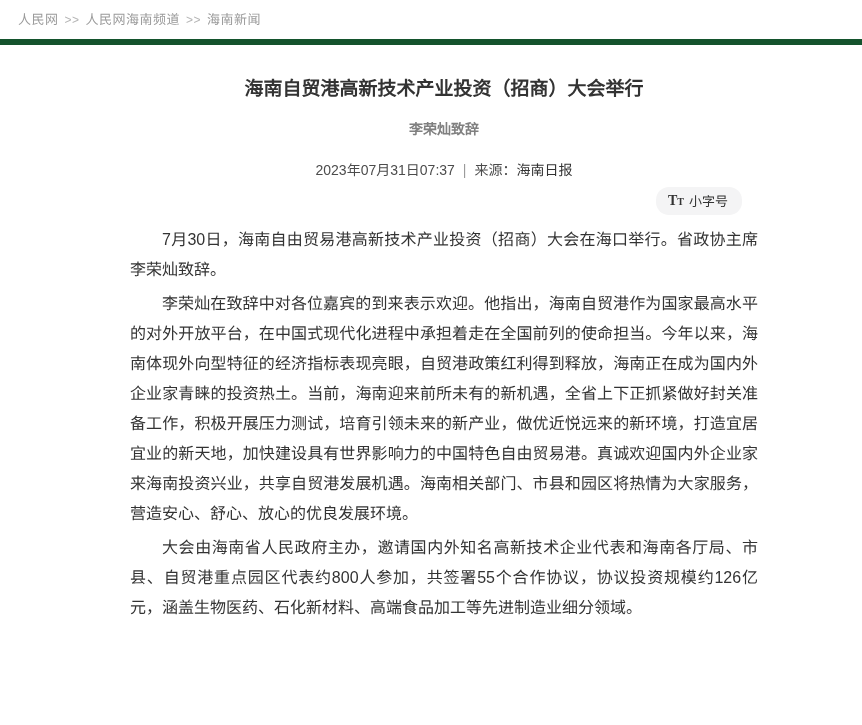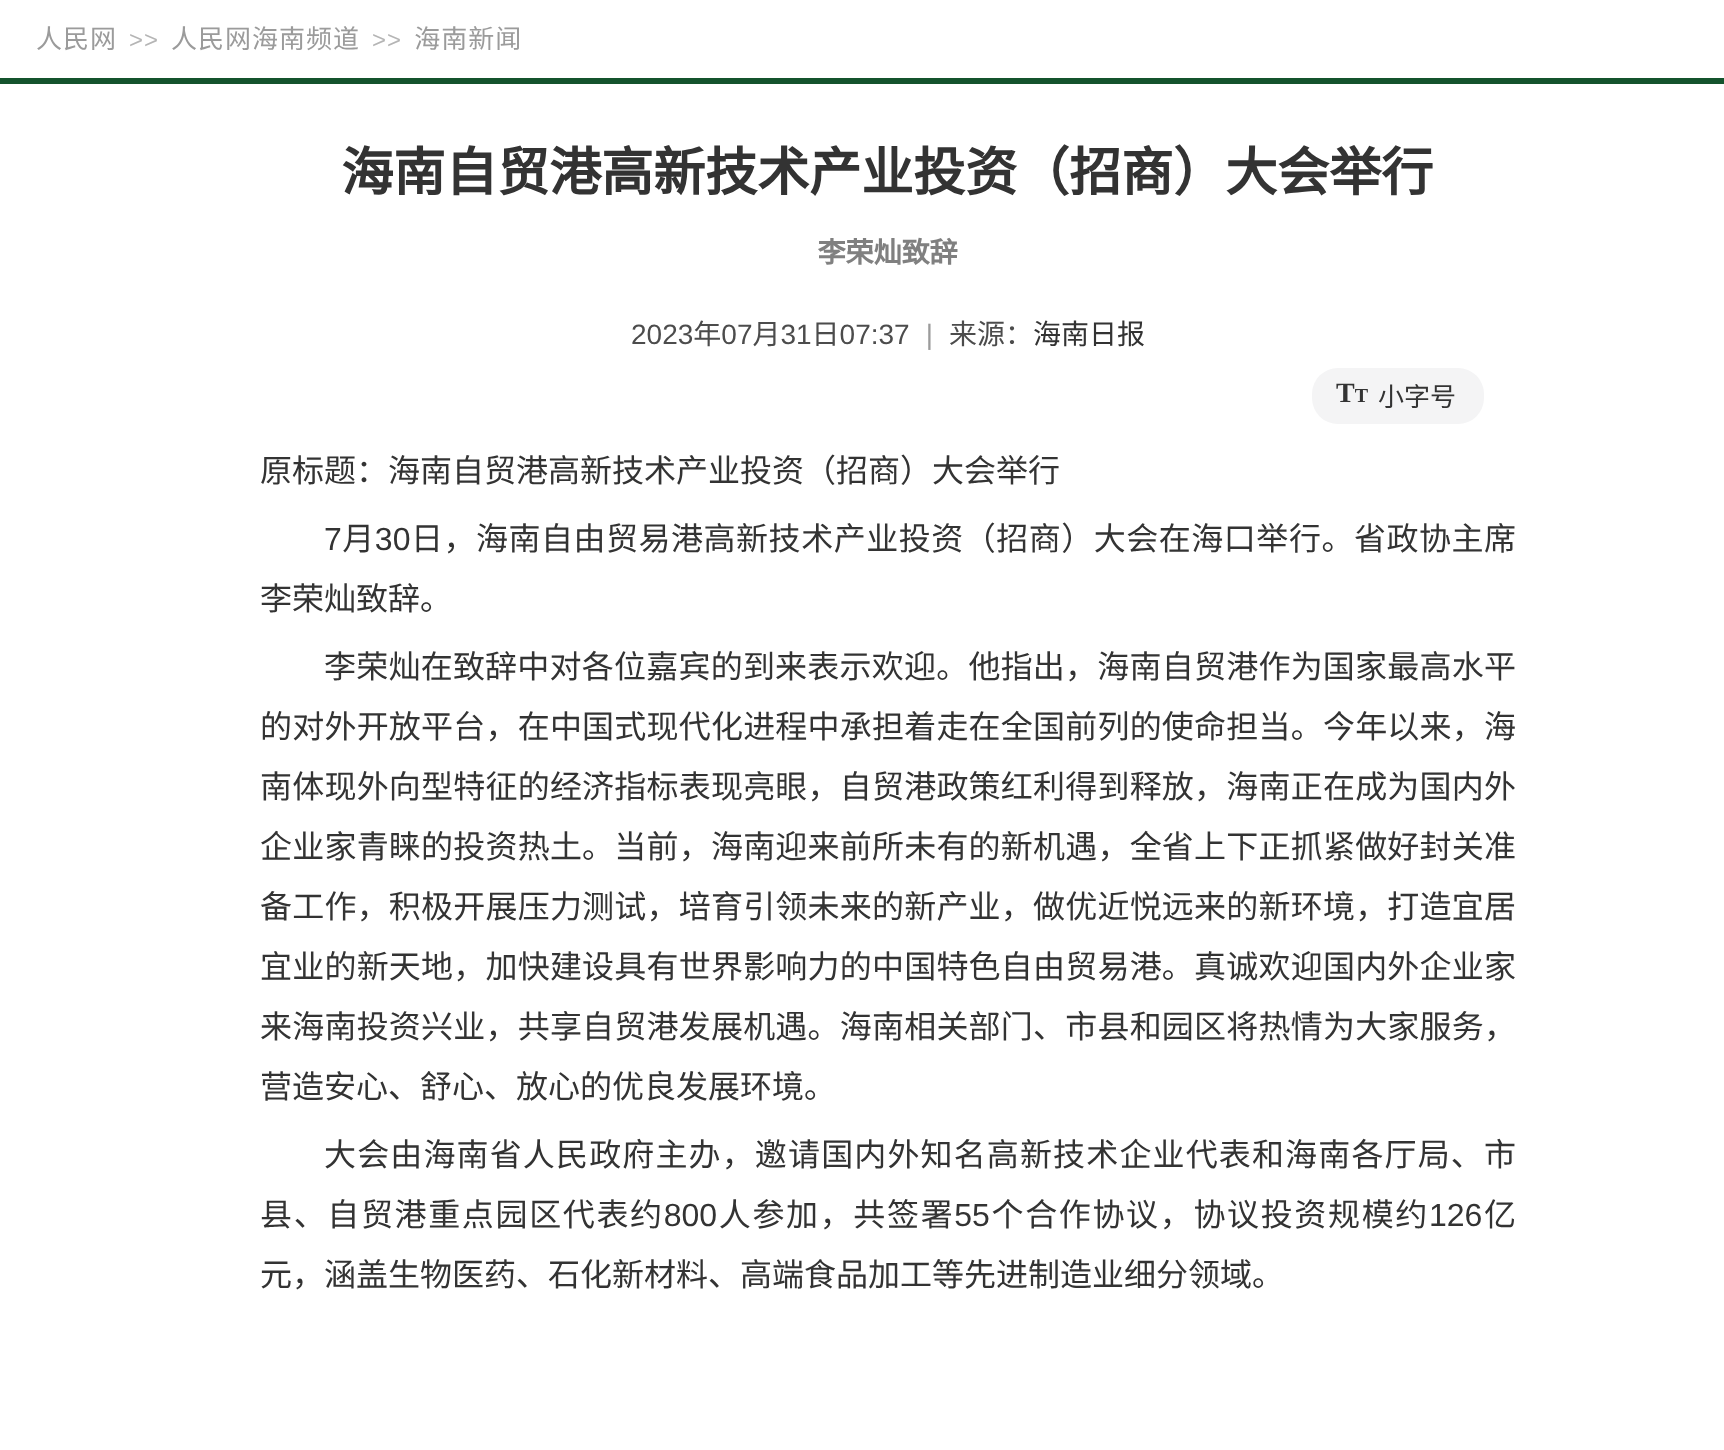--- a/index.html
+++ b/index.html
@@ -12,21 +12,21 @@
     width: 862px;
     height: 725px;
     background: #ffffff;
     overflow: hidden;
     font-family: "Liberation Sans", "DejaVu Sans", sans-serif;
     color: #333333;
   }
   
   .breadcrumb-bar {
     padding: 9px 18px 11px 18px;
-    border-bottom: 3px solid #14532d;
+    border-bottom: 6px solid #14532d;
   }
   .breadcrumb {
     font-size: 13px;
     color: #9b9b9b;
     letter-spacing: 0.5px;
   }
   .breadcrumb .crumb {
     color: #9b9b9b;
     text-decoration: none;
     cursor: pointer;
@@ -37,21 +37,21 @@
     font-size: 12px;
   }
   
   .article {
     width: 628px;
     margin-left: 130px;
   }
   .article-title {
     margin: 28px 0 0 0;
     text-align: center;
-    font-size: 26px;
+    font-size: 19px;
     line-height: 32px;
     font-weight: 700;
     color: #333333;
   }
   .article-subtitle {
     margin-top: 13px;
     text-align: center;
     font-size: 14px;
     color: #808080;
     font-weight: 700;
@@ -146,21 +146,20 @@
       <button class="font-pill">
         <span class="tt-icon">
             <span class="tt-big">T</span>
             <span class="tt-small">T</span>
           </span>
         <span>小字号</span>
       </button>
     </div>
 
     <div class="article-body">
-      <p>原标题：海南自贸港高新技术产业投资（招商）大会举行</p>
       <p class="indented">7月30日，海南自由贸易港高新技术产业投资（招商）大会在海口举行。省政协主席李荣灿致辞。</p>
       <p class="indented">李荣灿在致辞中对各位嘉宾的到来表示欢迎。他指出，海南自贸港作为国家最高水平的对外开放平台，在中国式现代化进程中承担着走在全国前列的使命担当。今年以来，海南体现外向型特征的经济指标表现亮眼，自贸港政策红利得到释放，海南正在成为国内外企业家青睐的投资热土。当前，海南迎来前所未有的新机遇，全省上下正抓紧做好封关准备工作，积极开展压力测试，培育引领未来的新产业，做优近悦远来的新环境，打造宜居宜业的新天地，加快建设具有世界影响力的中国特色自由贸易港。真诚欢迎国内外企业家来海南投资兴业，共享自贸港发展机遇。海南相关部门、市县和园区将热情为大家服务，营造安心、舒心、放心的优良发展环境。</p>
       <p class="indented">大会由海南省人民政府主办，邀请国内外知名高新技术企业代表和海南各厅局、市县、自贸港重点园区代表约800人参加，共签署55个合作协议，协议投资规模约126亿元，涵盖生物医药、石化新材料、高端食品加工等先进制造业细分领域。</p>
 
     </div>
 
   </div>
 
 </div>
 

